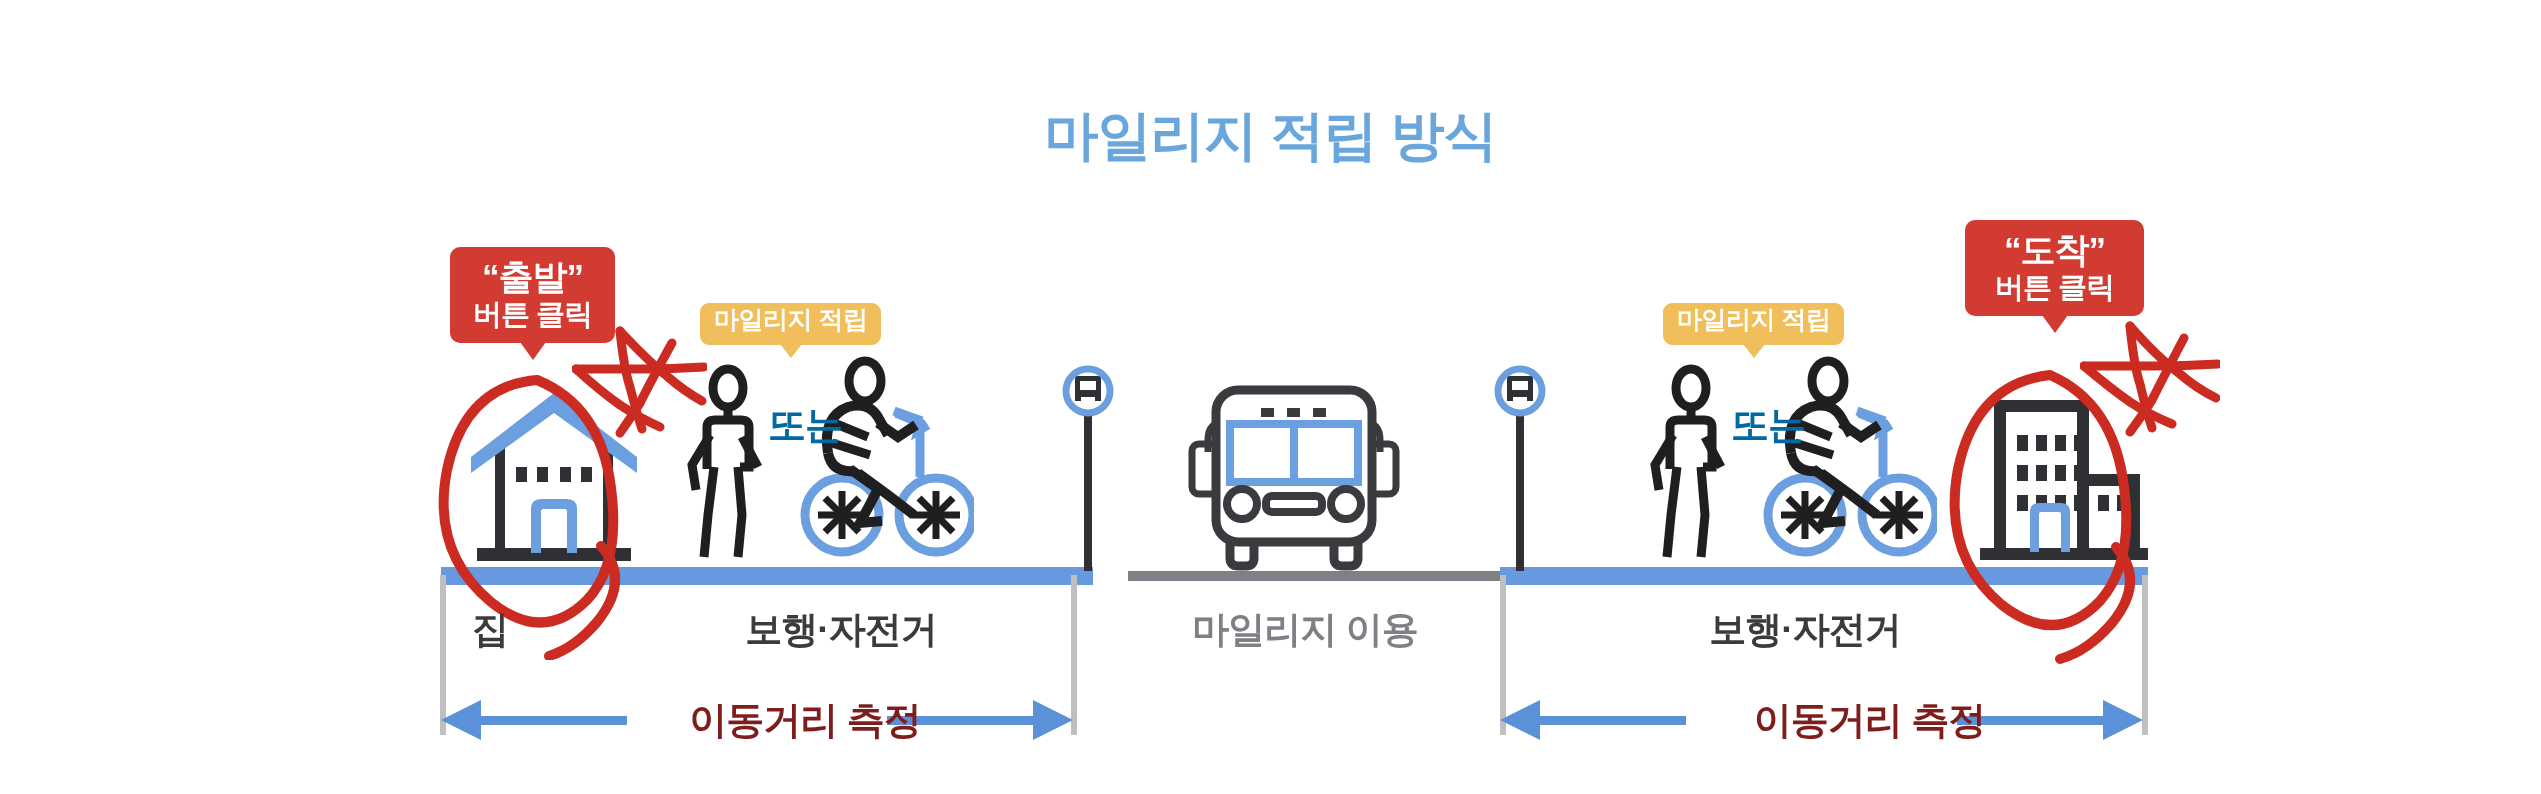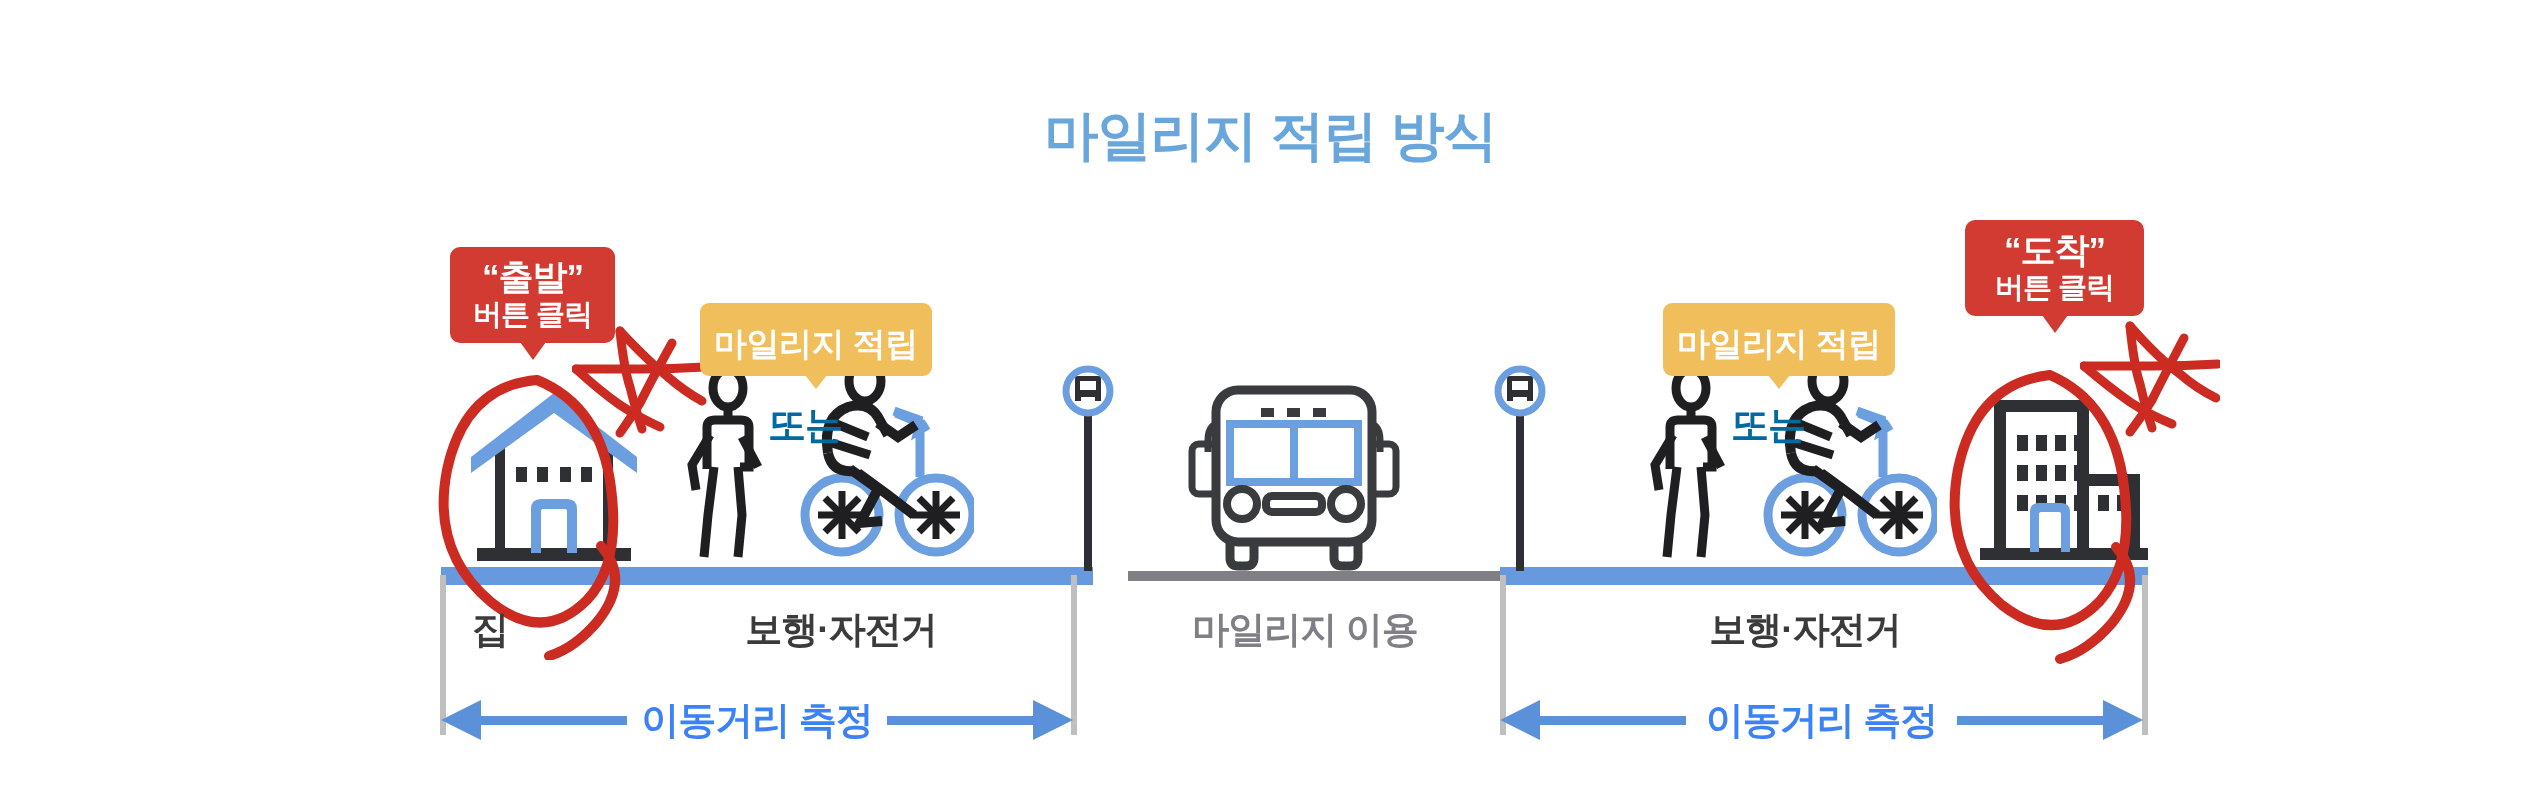--- a/index.html
+++ b/index.html
@@ -30,22 +30,22 @@
     position:absolute;left:50%;margin-left:-13px;bottom:-17px;
     width:0;height:0;border-left:13px solid transparent;border-right:13px solid transparent;
     border-top:18px solid #d23b32;
   }
   #callout-start{left:450px;top:205px;width:165px;margin-top:42px;}
   #callout-end{left:1965px;top:200px;width:179px;margin-top:20px;}
 
   
   .badge{
     background:#f0be5a;border-radius:9px;color:#ffffff;text-align:center;
-    font-size:33px;font-weight:700;letter-spacing:-0.5px;
-    padding:19px 14px 9px 14px;box-sizing:border-box;white-space:nowrap;
+    font-size:25px;font-weight:700;letter-spacing:-0.5px;
+    padding:0 14px 9px 14px;box-sizing:border-box;white-space:nowrap;
   }
   .badge .tail{
     position:absolute;left:50%;margin-left:-11px;bottom:-13px;
     width:0;height:0;border-left:11px solid transparent;border-right:11px solid transparent;
     border-top:14px solid #f0be5a;
   }
   #badge-left{left:700px;top:303px;}
   #badge-right{left:1663px;top:303px;}
 
   
@@ -73,22 +73,22 @@
   #cap-transit{left:1140px;top:605px;width:330px;}
   #cap-walk-right{left:1640px;top:605px;width:330px;}
   #cap-office{left:1950px;top:605px;width:180px;}
 
   
   .measure{height:80px;}
   #measure-left{left:441px;top:680px;width:632px;}
   #measure-right{left:1500px;top:680px;width:643px;}
   .measure .mlabel{
     position:absolute;left:0;top:0;width:100%;text-align:center;
-    font-size:38px;font-weight:700;color:#3b82f6;letter-spacing:-1px;
-    line-height:80px;white-space:nowrap;z-index:3;
+    font-size:38px;font-weight:700;color:#7f1d1d;letter-spacing:-1px;
+    line-height:80px;white-space:nowrap;z-index:3;padding-left:48px;
   }
   .arrowbar{position:absolute;left:0;top:32px;width:100%;height:16px;}
   .arrowbar .shaft-l,.arrowbar .shaft-r{
     position:absolute;top:4px;height:9px;background:#5b91d8;
   }
   .arrowbar .shaft-l{left:36px;width:150px;}
   .arrowbar .shaft-r{right:36px;width:150px;}
   .arrowbar .head-l{
     position:absolute;left:0;top:-12px;width:0;height:0;
     border-top:20px solid transparent;border-bottom:20px solid transparent;

